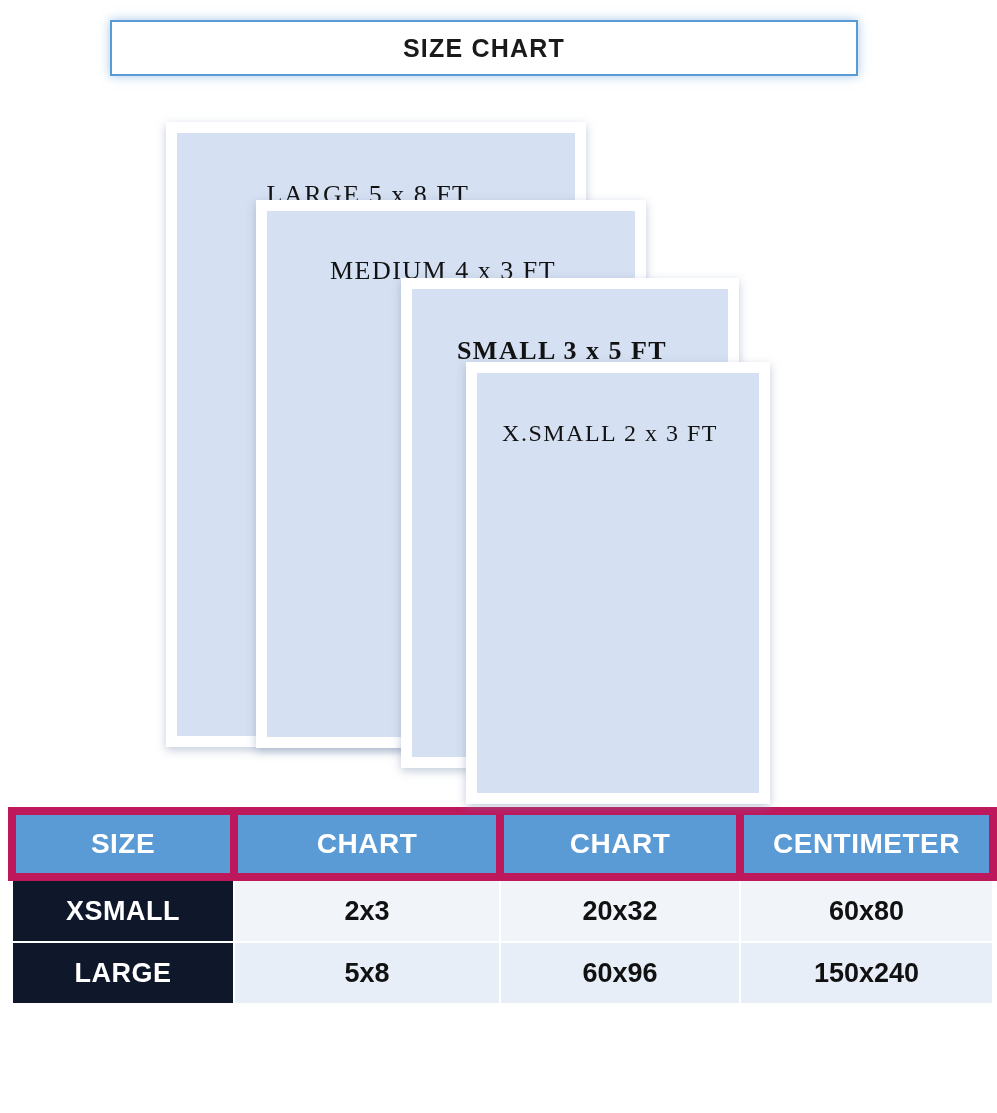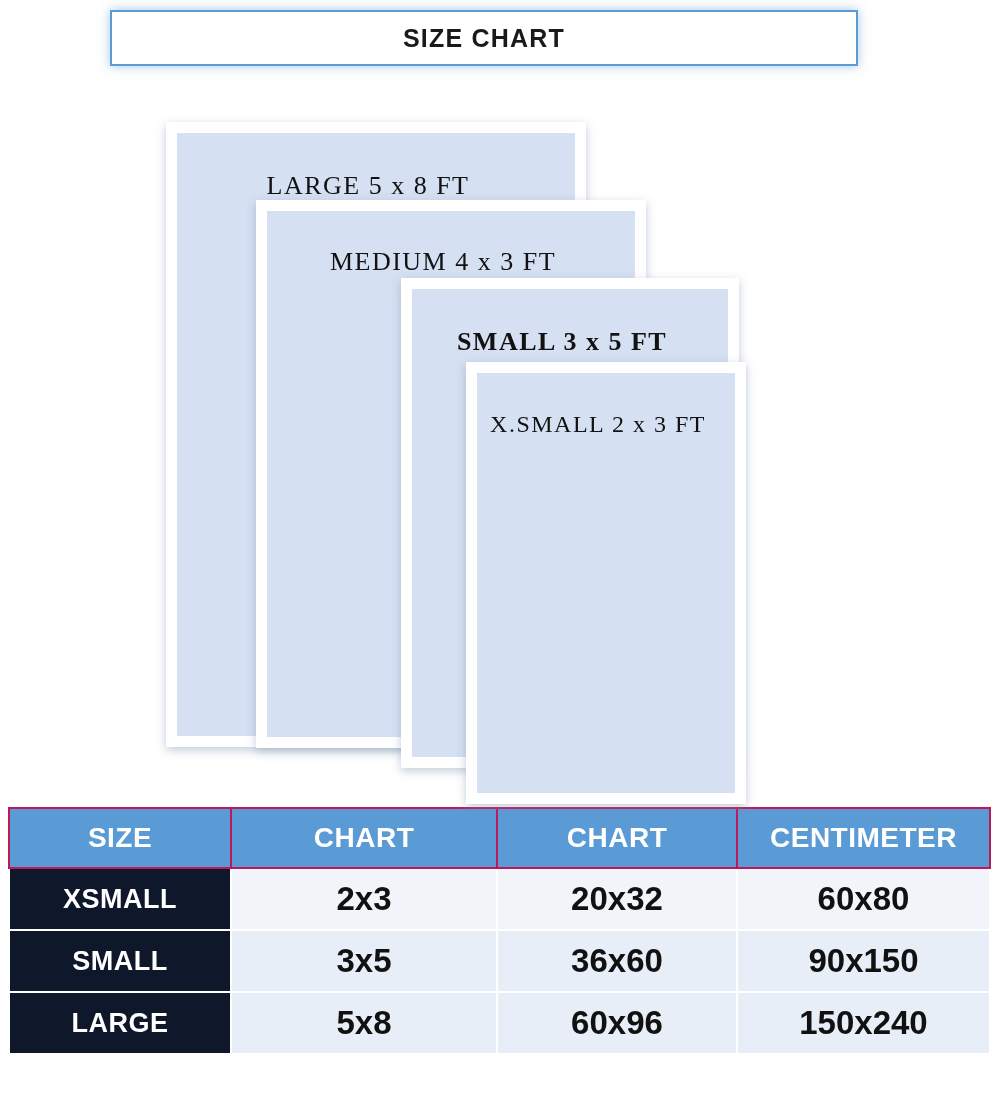--- a/index.html
+++ b/index.html
@@ -12,21 +12,21 @@
     height: 1113px;
     position: relative;
     font-family: "Liberation Sans", sans-serif;
     overflow: hidden;
   }
 
   
   #title-bar {
     position: absolute;
     left: 110px;
-    top: 10px;
+    top: 20px;
     width: 748px;
     height: 56px;
     border: 2px solid #5b9bd5;
     background: #ffffff;
     box-shadow: 0 0 10px rgba(91,155,213,0.55);
     display: flex;
     align-items: center;
     justify-content: center;
     box-sizing: border-box;
   }
@@ -49,26 +49,27 @@
   .panel-label {
     position: absolute;
     left: 0;
     right: 16px;
     text-align: center;
     font-family: "Liberation Serif", serif;
     font-size: 26px;
     letter-spacing: 1.5px;
     color: #121212;
     white-space: nowrap;
+    margin-top: 9px;
   }
 
   #panel-large   { left: 166px; top: 122px; width: 420px; height: 625px; z-index: 1; }
   #panel-medium  { left: 256px; top: 200px; width: 390px; height: 548px; z-index: 2; }
   #panel-small   { left: 401px; top: 278px; width: 338px; height: 490px; z-index: 3; }
-  #panel-xsmall  { left: 466px; top: 362px; width: 280px; height: 442px; z-index: 4; }
+  #panel-xsmall  { left: 466px; top: 362px; width: 304px; height: 442px; z-index: 4; }
 
   #label-large   { top: 38px; }
   #label-medium  { top: 36px; }
   #label-small   { top: 38px; font-weight: bold; }
   #label-xsmall  { top: 38px; font-size: 24px; }
 
   
   #size-table {
     position: absolute;
     left: 8px;
@@ -82,29 +83,29 @@
   #size-table col.c-inch { width: 240px; }
   #size-table col.c-cm   { width: 253px; }
 
   #size-table th {
     background: #5b9bd5;
     color: #ffffff;
     font-size: 28px;
     font-weight: bold;
     letter-spacing: 0.5px;
     height: 56px;
-    border: 2px solid #be185d;
+    border: 8px solid #be185d;
     text-align: center;
     font-family: "Liberation Sans", sans-serif;
   }
   #size-table td {
     height: 58px;
     border: 2px solid #ffffff;
     text-align: center;
-    font-size: 33px;
+    font-size: 27px;
     font-weight: bold;
     font-family: "Liberation Sans", sans-serif;
     color: #111111;
   }
   #size-table td.label-cell {
     background: #0f172a;
     color: #ffffff;
     font-size: 27px;
     letter-spacing: 0.5px;
   }
@@ -147,25 +148,19 @@
     </tr>
   </thead>
   <tbody>
     <tr class="row-odd">
       <td class="label-cell">XSMALL</td>
       <td class="value-cell">2x3</td>
       <td class="value-cell">20x32</td>
       <td class="value-cell">60x80</td>
     </tr>
     <tr class="row-even">
-      <td class="label-cell">SMALL</td>
-      <td class="value-cell">3x5</td>
-      <td class="value-cell">36x60</td>
-      <td class="value-cell">90x150</td>
-    </tr>
-    <tr class="row-even">
       <td class="label-cell">LARGE</td>
       <td class="value-cell">5x8</td>
       <td class="value-cell">60x96</td>
       <td class="value-cell">150x240</td>
     </tr>
   </tbody>
 </table>
 
 </body></html>

